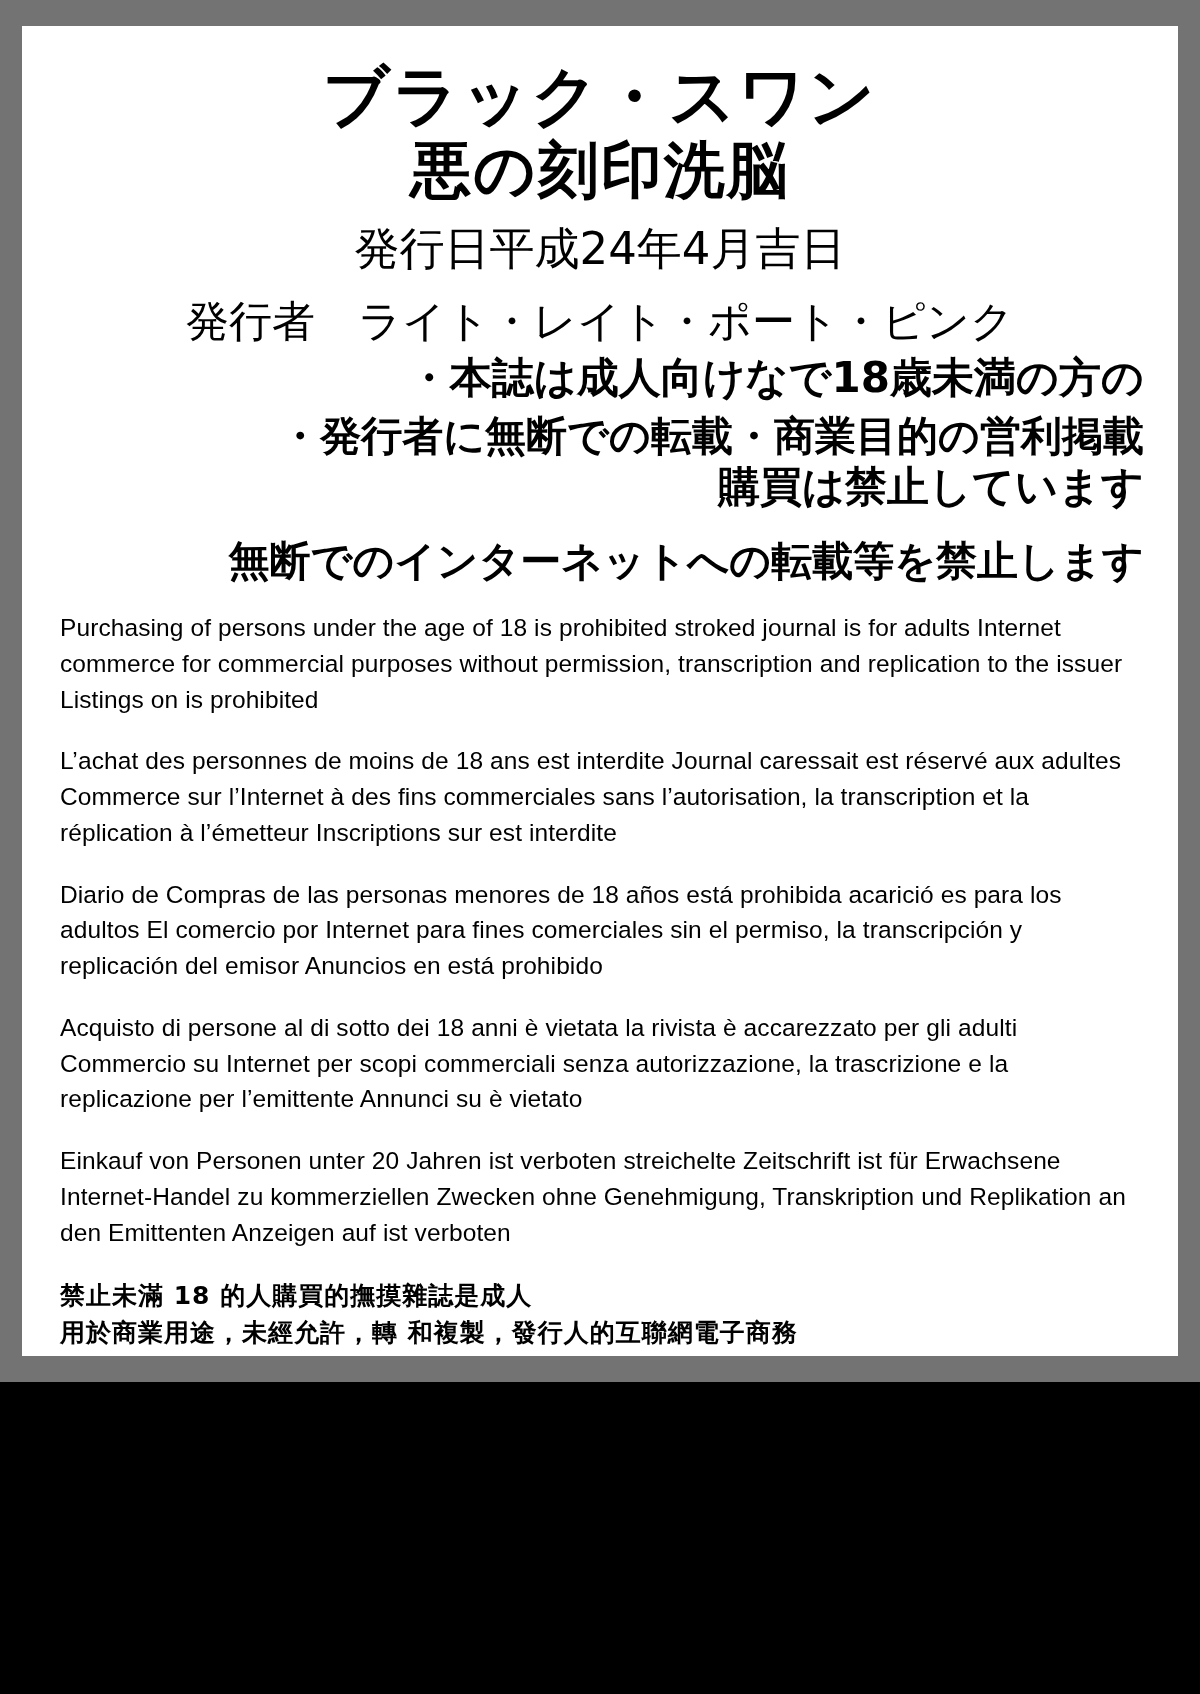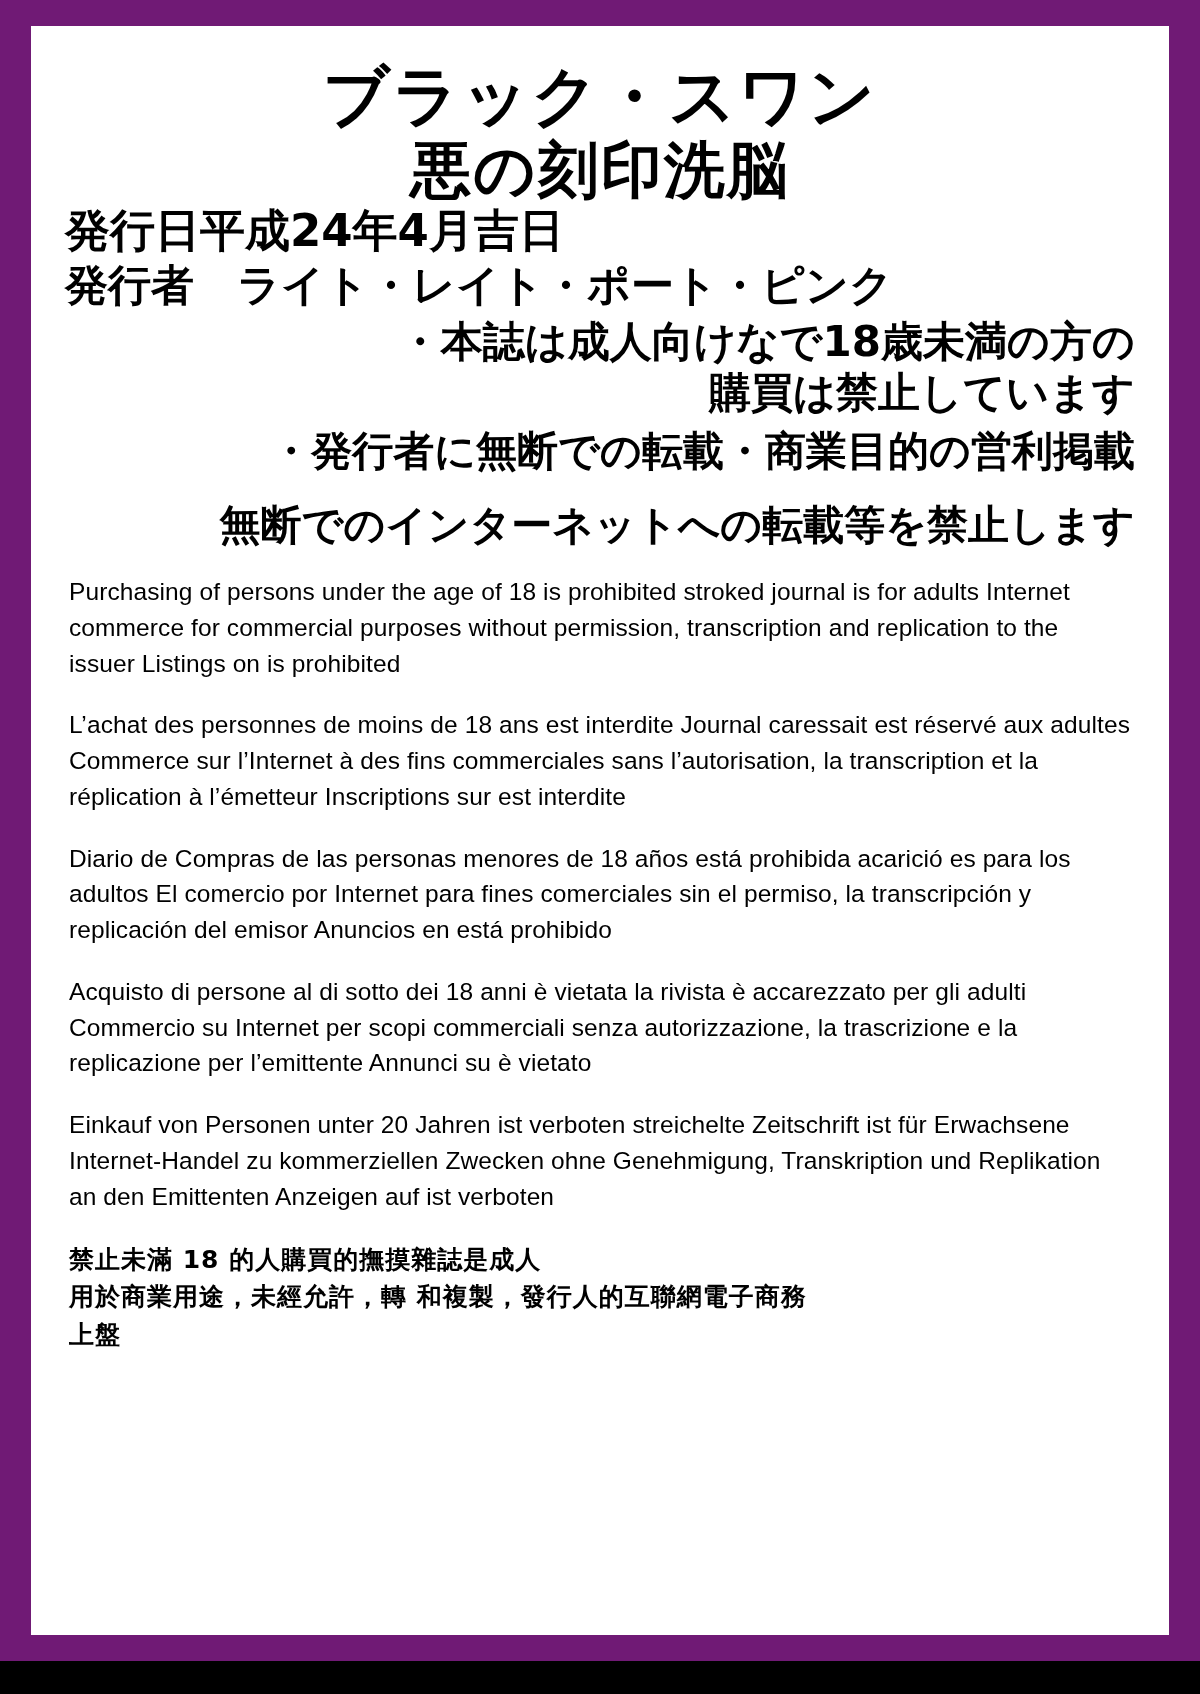--- a/index.html
+++ b/index.html
@@ -9,23 +9,23 @@
   }
   body {
     width: 1200px;
     height: 1694px;
     font-family: "Liberation Sans", sans-serif;
   }
   .page {
     position: relative;
     box-sizing: border-box;
     width: 1200px;
-    height: 1661px;
-    background: #701a75;
-    padding: 26px 31px;
+    height: 1382px;
+    background: #737373;
+    padding: 26px 22px;
   }
   .sheet {
     box-sizing: border-box;
     width: 100%;
     height: 100%;
     background: #ffffff;
     color: #000000;
     padding: 34px 34px 20px 34px;
     overflow: hidden;
   }
@@ -44,24 +44,25 @@
     font-family: "DejaVu Sans", sans-serif;
     font-weight: bold;
     font-size: 61px;
     line-height: 1.12;
     letter-spacing: 2px;
     margin-top: 2px;
     white-space: nowrap;
   }
   .pub-line {
     font-family: "DejaVu Sans", sans-serif;
-    font-weight: bold;
+    font-weight: normal;
     font-size: 45px;
     line-height: 1.22;
-    margin-top: 0;
+    text-align: center;
+    margin-top: 18px;
     white-space: nowrap;
   }
   .pub-line.smaller {
     font-size: 43px;
   }
   .notice-line {
     font-family: "DejaVu Sans", sans-serif;
     font-weight: bold;
     font-size: 42px;
     line-height: 1.22;
@@ -101,22 +102,22 @@
 
     <div class="title-block">
       <div class="title-line-1">ブラック・スワン</div>
       <div class="title-line-2">悪の刻印洗脳</div>
     </div>
 
     <div class="pub-line">発行日平成24年4月吉日</div>
     <div class="pub-line smaller">発行者　ライト・レイト・ポート・ピンク</div>
 
     <div class="notice-line n1">・本誌は成人向けなで18歳未満の方の</div>
+    <div class="notice-line n3">・発行者に無断での転載・商業目的の営利掲載</div>
     <div class="notice-line n2">購買は禁止しています</div>
-    <div class="notice-line n3">・発行者に無断での転載・商業目的の営利掲載</div>
     <div class="notice-line n4">無断でのインターネットへの転載等を禁止します</div>
 
     <div class="body-text">
       <p class="para">Purchasing of persons under the age of 18 is prohibited stroked journal is for adults Internet commerce for commercial purposes without permission, transcription and replication to the issuer Listings on is prohibited</p>
       <p class="para">L’achat des personnes de moins de 18 ans est interdite Journal caressait est réservé aux adultes Commerce sur l’Internet à des fins commerciales sans l’autorisation, la transcription et la réplication à l’émetteur Inscriptions sur est interdite</p>
       <p class="para">Diario de Compras de las personas menores de 18 años está prohibida acarició es para los adultos   El comercio por Internet para fines comerciales sin el permiso, la transcripción y replicación del emisor   Anuncios en está prohibido</p>
       <p class="para">Acquisto di persone al di sotto dei 18 anni è vietata la rivista è accarezzato per gli adulti Commercio su Internet per scopi commerciali senza autorizzazione, la trascrizione e la replicazione per l’emittente Annunci su è vietato</p>
       <p class="para">Einkauf von Personen unter 20 Jahren ist verboten streichelte Zeitschrift ist für Erwachsene Internet-Handel zu kommerziellen Zwecken ohne Genehmigung, Transkription und Replikation an den Emittenten Anzeigen auf ist verboten</p>
       <p class="para cjk">禁止未滿 18 的人購買的撫摸雜誌是成人<br>用於商業用途，未經允許，轉 和複製，發行人的互聯網電子商務<br>上盤</p>
     </div>

